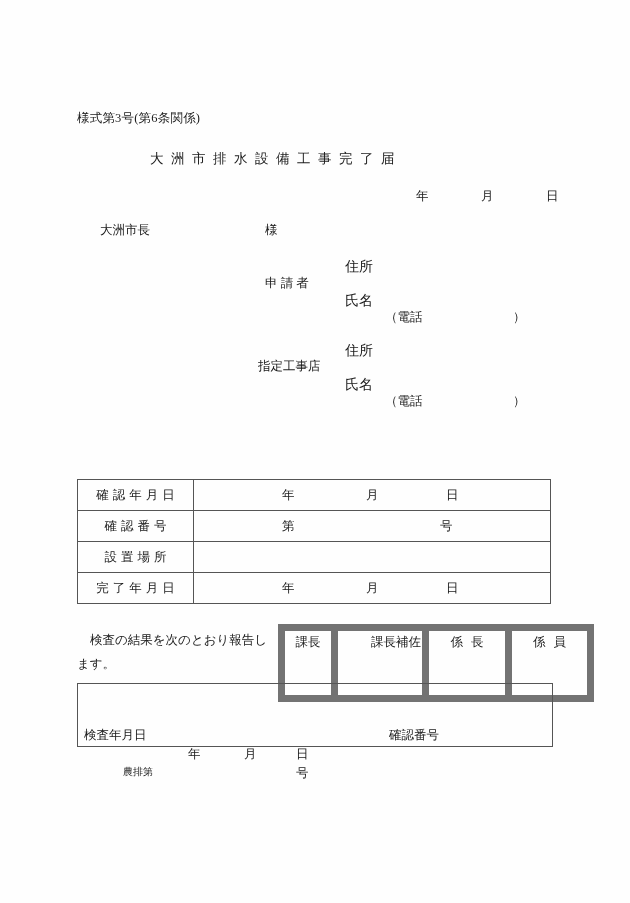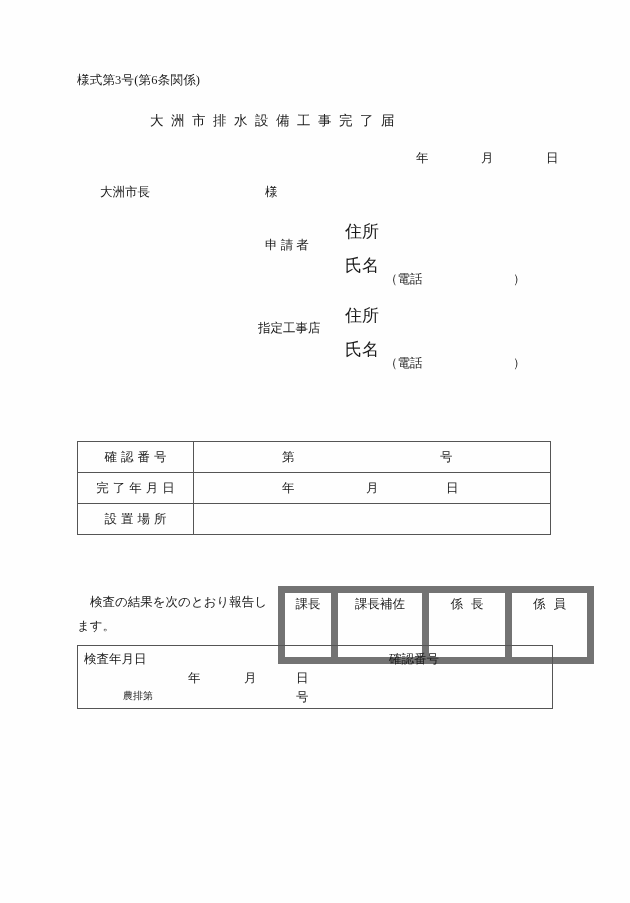--- a/index.html
+++ b/index.html
@@ -13,21 +13,21 @@
     position: relative;
     font-family: "Liberation Serif", "DejaVu Serif", serif;
     color: #1a1a1a;
     overflow: hidden;
   }
   .page {
     position: absolute;
     inset: 0;
     background: #fefefe;
   }
-  .abs { position: absolute; }
+  .abs { position: absolute; margin-top: 38px; }
 
   
   .form-no {
     left: 77px;
     top: 72px;
     font-size: 12.5px;
     letter-spacing: 0.2px;
     white-space: nowrap;
   }
   .doc-title {
@@ -58,21 +58,21 @@
     font-size: 12.5px;
     white-space: nowrap;
   }
 
   
   .party-label {
     font-size: 12.5px;
     white-space: nowrap;
   }
   .party-field {
-    font-size: 17px;
+    font-size: 14px;
     white-space: nowrap;
   }
   .tel-row {
     font-size: 12.5px;
     white-space: nowrap;
   }
   .tel-close {
     font-size: 12.5px;
     white-space: nowrap;
   }
@@ -166,21 +166,21 @@
   }
   .stamp-grid td {
     border: 7px solid #737373;
     font-size: 12.5px;
     text-align: center;
     vertical-align: top;
     padding-top: 3px;
     height: 60px;
   }
   .stamp-grid td.c1 { width: 44px; }
-  .stamp-grid td.c2 { width: 82px; }
+  .stamp-grid td.c2 { width: 82px; text-align: right; }
   .stamp-grid td.c3 { width: 74px; letter-spacing: 8px; text-indent: 8px; }
   .stamp-grid td.c4 { width: 73px; letter-spacing: 8px; text-indent: 8px; }
 
   
   .insp-box {
     left: 77px;
     top: 645px;
     width: 474px;
     height: 62px;
     border: 1px solid #555;
@@ -229,37 +229,45 @@
   <div class="abs party-label co-label">指定工事店</div>
   <div class="abs party-field co-addr">住所</div>
   <div class="abs party-field co-name">氏名</div>
   <div class="abs tel-row co-tel">（電話</div>
   <div class="abs tel-close co-tel-c">）</div>
 
 
   <table class="abs info-table">
     <tbody>
       <tr>
+        <td class="lbl">確認年月日</td>
+        <td class="val">
+          <span class="slot s1">年</span>
+          <span class="slot s2">月</span>
+          <span class="slot s3">日</span>
+        </td>
+      </tr>
+      <tr>
         <td class="lbl">確認番号</td>
         <td class="val">
           <span class="slot n1">第</span>
           <span class="slot n2">号</span>
         </td>
+      </tr>
+      <tr>
+        <td class="lbl">設置場所</td>
+        <td class="val"></td>
       </tr>
       <tr>
         <td class="lbl">完了年月日</td>
         <td class="val">
           <span class="slot s1">年</span>
           <span class="slot s2">月</span>
           <span class="slot s3">日</span>
         </td>
-      </tr>
-      <tr>
-        <td class="lbl">設置場所</td>
-        <td class="val"></td>
       </tr>
     </tbody>
   </table>
 
   <div class="abs report-block">
     <div class="report-text">検査の結果を次のとおり報告します。</div>
     <table class="stamp-grid">
       <tbody>
         <tr>
           <td class="c1">課長</td>

